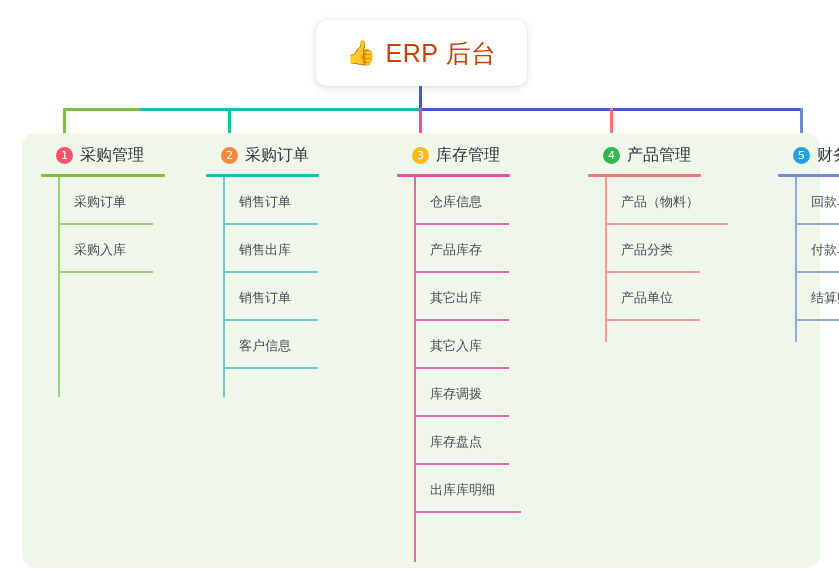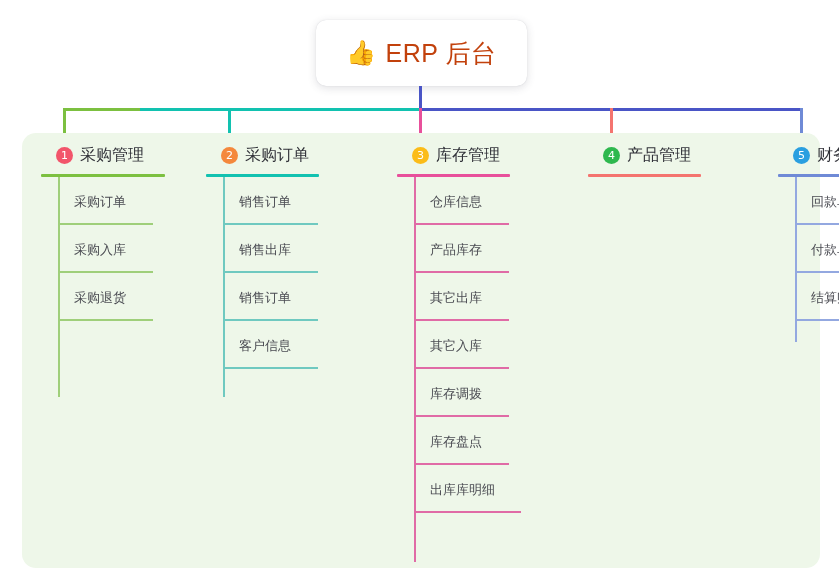--- a/index.html
+++ b/index.html
@@ -171,24 +171,20 @@
     <div class="items">
       <div class="spine" style="background:#9fcf7a; height:220px;"></div>
       <div class="item">
         <span class="item-label">采购订单</span>
         <span class="item-rule" style="background:#9fcf7a; width:95px;"></span>
       </div>
       <div class="item">
         <span class="item-label">采购入库</span>
         <span class="item-rule" style="background:#9fcf7a; width:95px;"></span>
       </div>
-      <div class="item">
-        <span class="item-label">采购退货</span>
-        <span class="item-rule" style="background:#9fcf7a; width:95px;"></span>
-      </div>
     </div>
   </div>
 
   <div class="column" style="left:206px; width:140px;">
     <div class="col-head">
       <span class="badge" style="background:#f4883c;">2</span>
       <span class="col-title">采购订单</span>
     </div>
     <div class="head-rule" style="background:#12c2b0; width:113px;"></div>
     <div class="items">
@@ -250,20 +246,35 @@
       </div>
     </div>
   </div>
 
   <div class="column" style="left:588px; width:160px;">
     <div class="col-head">
       <span class="badge" style="background:#2eb84e;">4</span>
       <span class="col-title">产品管理</span>
     </div>
     <div class="head-rule" style="background:#f4746f; width:113px;"></div>
+    <div class="items">
+      <div class="spine" style="background:#f59a96; height:165px;"></div>
+      <div class="item">
+        <span class="item-label">产品（物料）</span>
+        <span class="item-rule" style="background:#f59a96; width:123px;"></span>
+      </div>
+      <div class="item">
+        <span class="item-label">产品分类</span>
+        <span class="item-rule" style="background:#f59a96; width:95px;"></span>
+      </div>
+      <div class="item">
+        <span class="item-label">产品单位</span>
+        <span class="item-rule" style="background:#f59a96; width:95px;"></span>
+      </div>
+    </div>
   </div>
 
   <div class="column" style="left:778px; width:140px;">
     <div class="col-head">
       <span class="badge" style="background:#2a9fe0;">5</span>
       <span class="col-title">财务管理</span>
     </div>
     <div class="head-rule" style="background:#6f8ad6; width:113px;"></div>
     <div class="items">
       <div class="spine" style="background:#93a8e0; height:165px;"></div>

